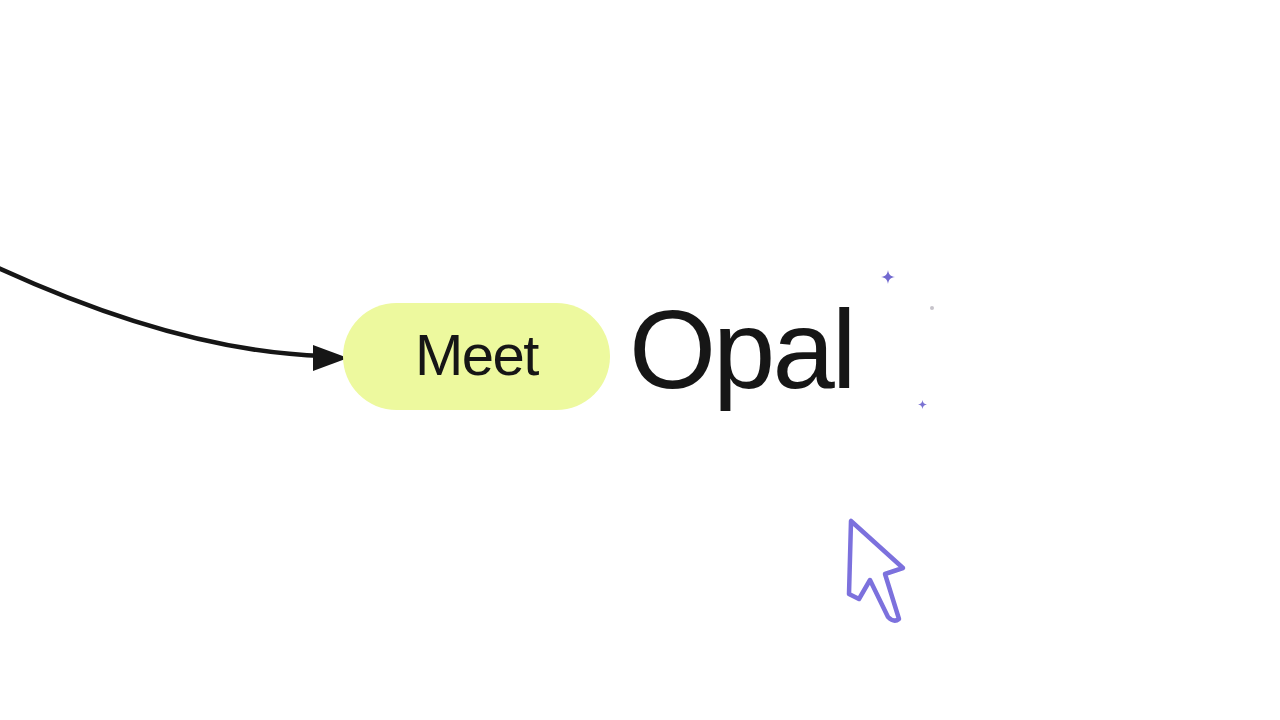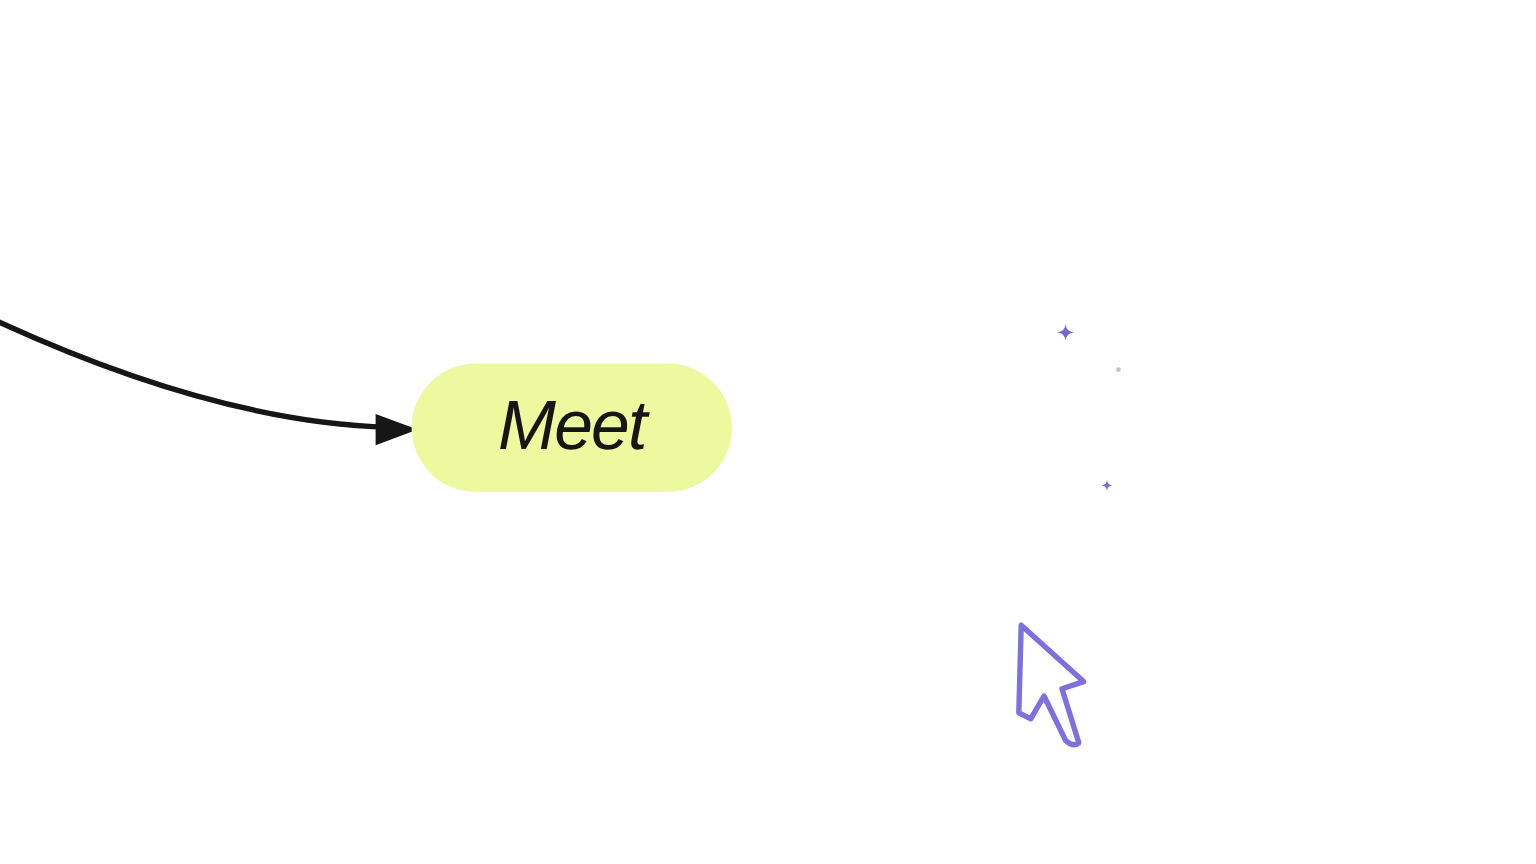--- a/index.html
+++ b/index.html
@@ -16,21 +16,21 @@
   body{font-family:"Liberation Sans", sans-serif;background:var(--background);}
   .stage{position:relative;width:1280px;height:720px;background:var(--background);}
 
   .connector{position:absolute;left:0;top:0;width:1280px;height:720px;}
   .connector-line{fill:none;stroke:var(--ink);stroke-width:4.5;stroke-linecap:round;}
   .connector-head{fill:var(--ink);}
 
   .pill{
     position:absolute;left:343px;top:303px;width:267px;height:107px;
     background:var(--pill_bg);border-radius:54px;
-    display:flex;align-items:center;justify-content:center;font-style:italic;
+    display:flex;align-items:center;justify-content:center;
   }
   .pill-label{
     font-size:58px;font-weight:500;color:var(--ink);
     letter-spacing:-1.5px;line-height:1;padding-bottom:4px;
   }
 
   .title{
     position:absolute;left:629px;top:291px;
     font-size:112px;font-weight:400;color:var(--ink);
     letter-spacing:-3px;line-height:1.05;white-space:nowrap;
@@ -58,20 +58,21 @@
 
   <svg class="connector" viewBox="0 0 1280 720" aria-hidden="true">
     <path class="connector-line" d="M -6 266 Q 180 352 324 356"></path>
     <polygon class="connector-head" points="313,345 313,371 348,358"></polygon>
   </svg>
 
   <div class="pill">
     <span class="pill-label">Meet</span>
   </div>
 
+  <h1 class="title">Opal</h1>
 
   <svg class="sparkle sparkle-a" viewBox="0 0 14 14" aria-hidden="true">
     <path d="M7 0 C7.5 4.3 9.7 6.5 14 7 C9.7 7.5 7.5 9.7 7 14 C6.5 9.7 4.3 7.5 0 7 C4.3 6.5 6.5 4.3 7 0 Z"></path>
   </svg>
   <span class="dot-faint"></span>
   <svg class="sparkle sparkle-b" viewBox="0 0 14 14" aria-hidden="true">
     <path d="M7 0 C7.5 4.3 9.7 6.5 14 7 C9.7 7.5 7.5 9.7 7 14 C6.5 9.7 4.3 7.5 0 7 C4.3 6.5 6.5 4.3 7 0 Z"></path>
   </svg>
 
   <svg class="cursor" viewBox="0 0 66 112" aria-hidden="true">

